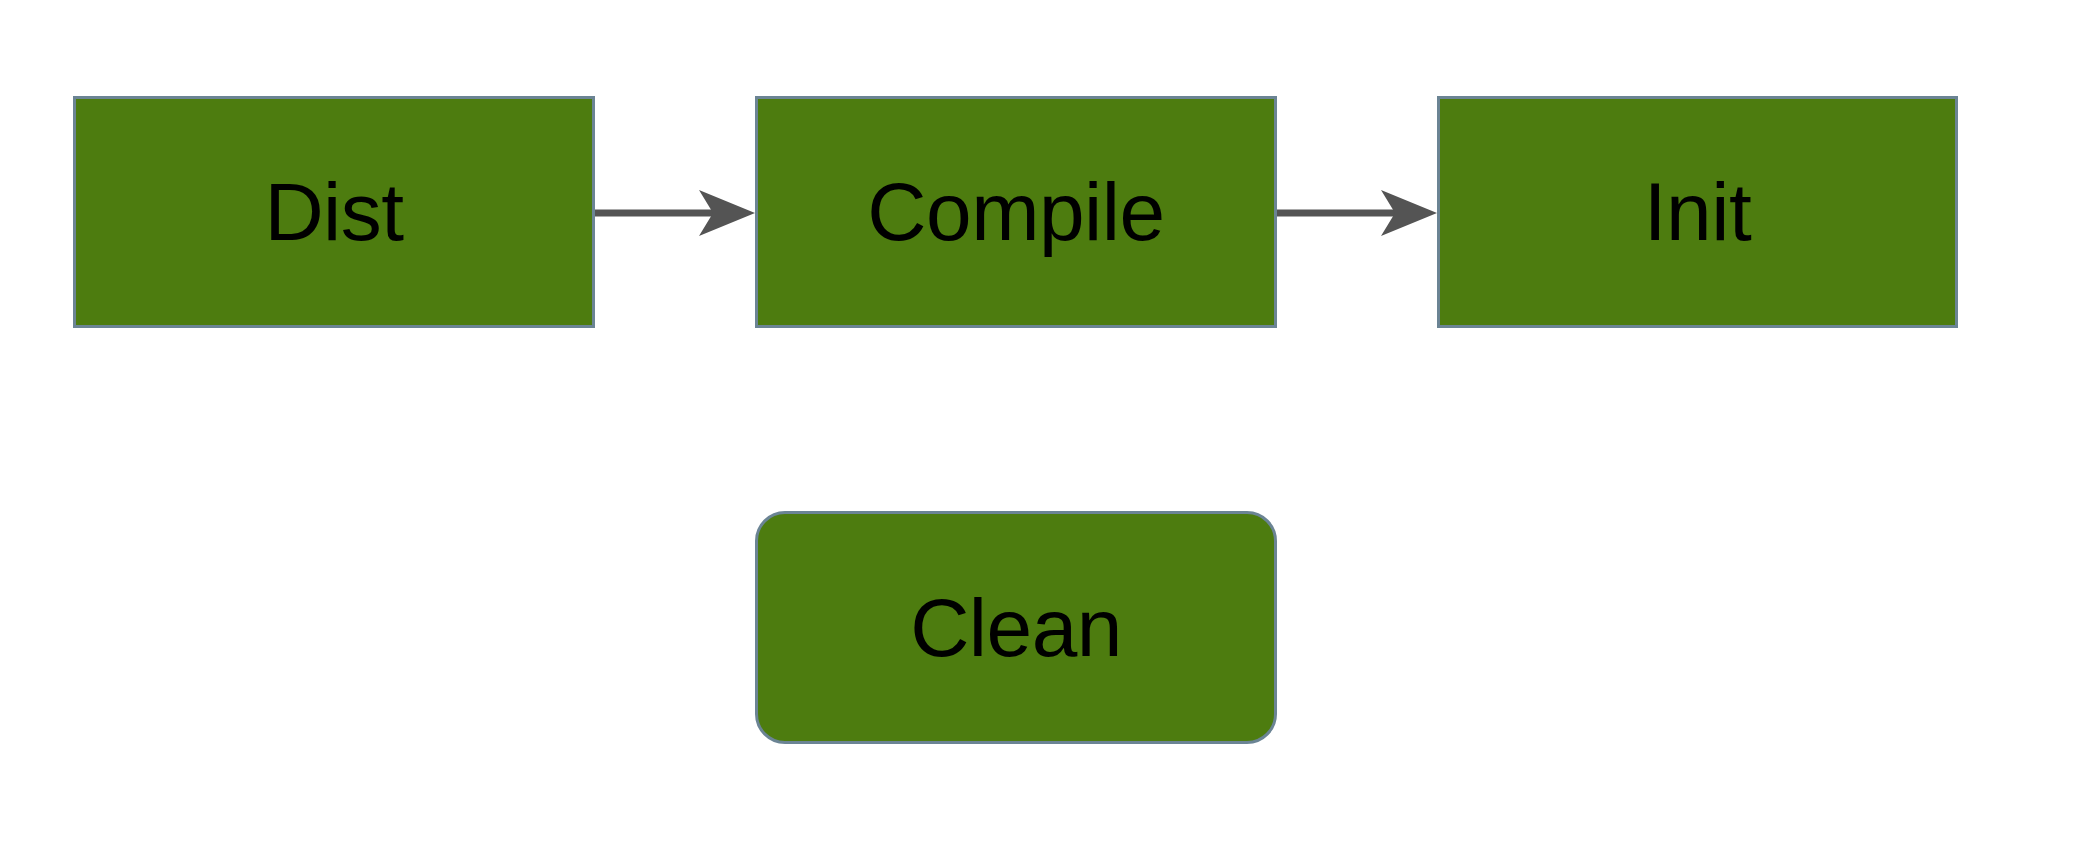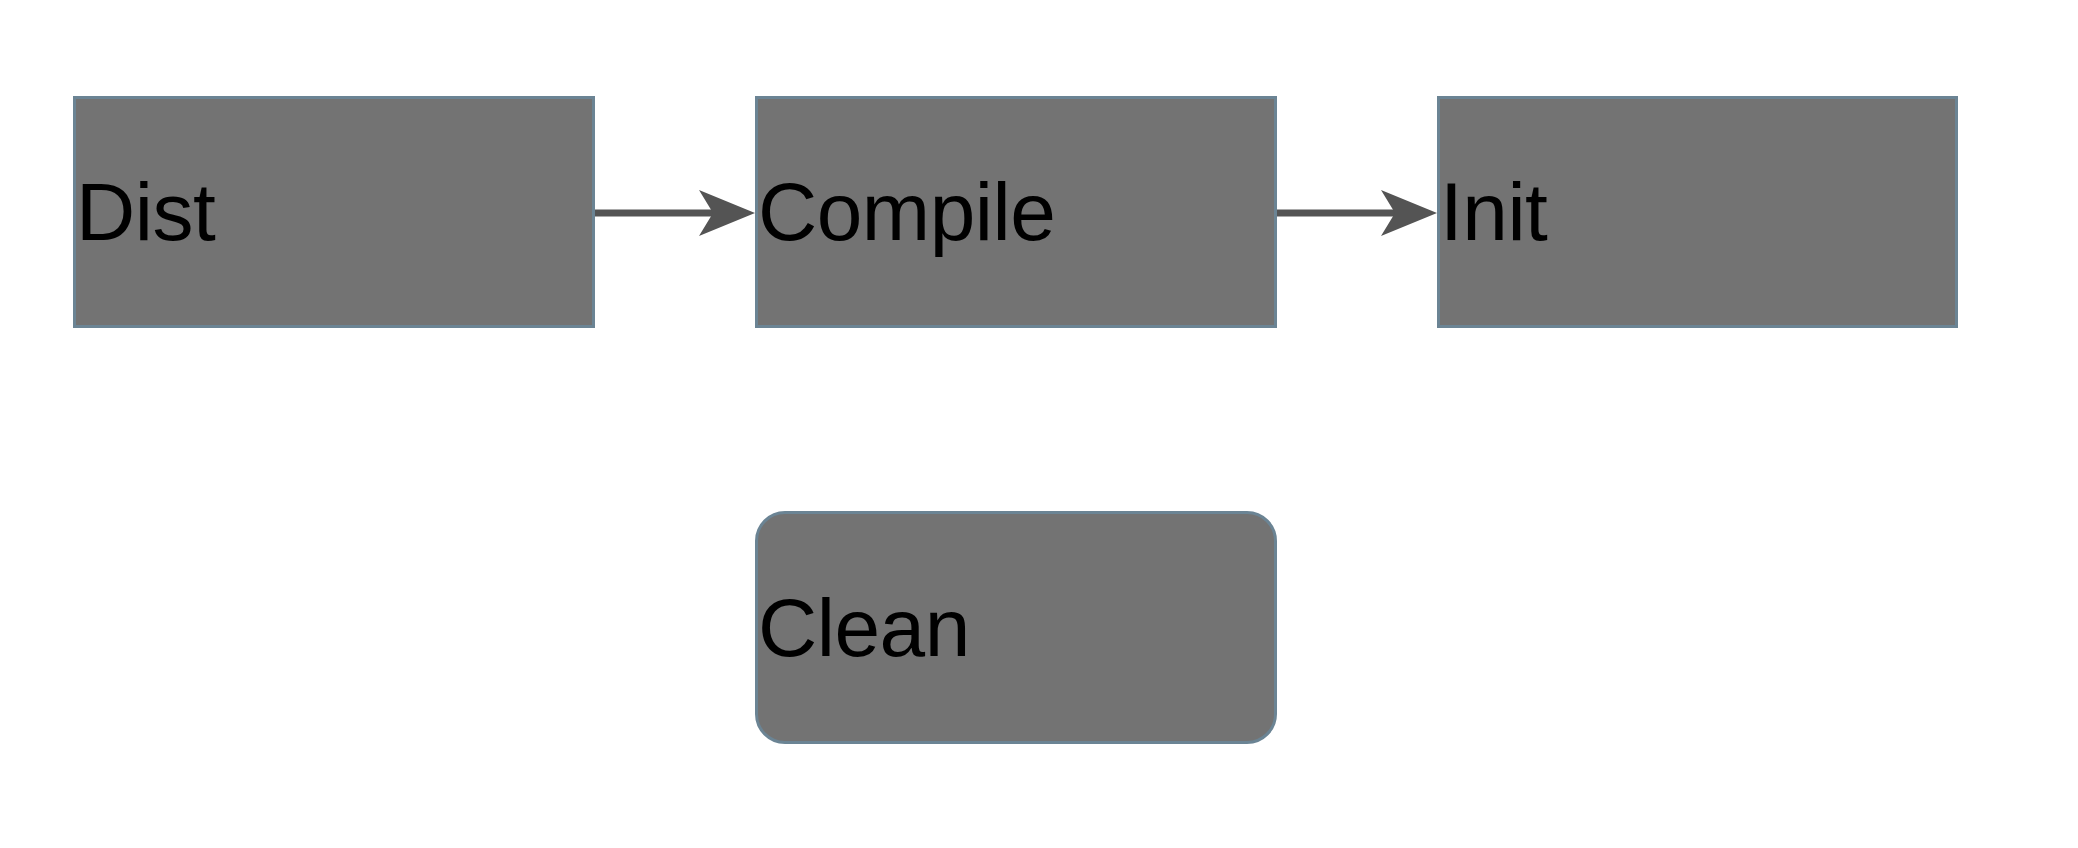--- a/index.html
+++ b/index.html
@@ -13,25 +13,25 @@
   #canvas {
     position: relative;
     width: 2078px;
     height: 848px;
     background: #ffffff;
     overflow: hidden;
   }
   .node {
     position: absolute;
     box-sizing: border-box;
-    background: #737373;
+    background: #4d7c0f;
     border: 3px solid #6b8494;
     display: flex;
     align-items: center;
-    justify-content: flex-start;
+    justify-content: center;
   }
   .node-label {
     font-family: "Liberation Sans", sans-serif;
     font-size: 82px;
     font-weight: 400;
     color: #000000;
     line-height: 1;
     letter-spacing: -0.5px;
     white-space: nowrap;
     -webkit-font-smoothing: antialiased;

